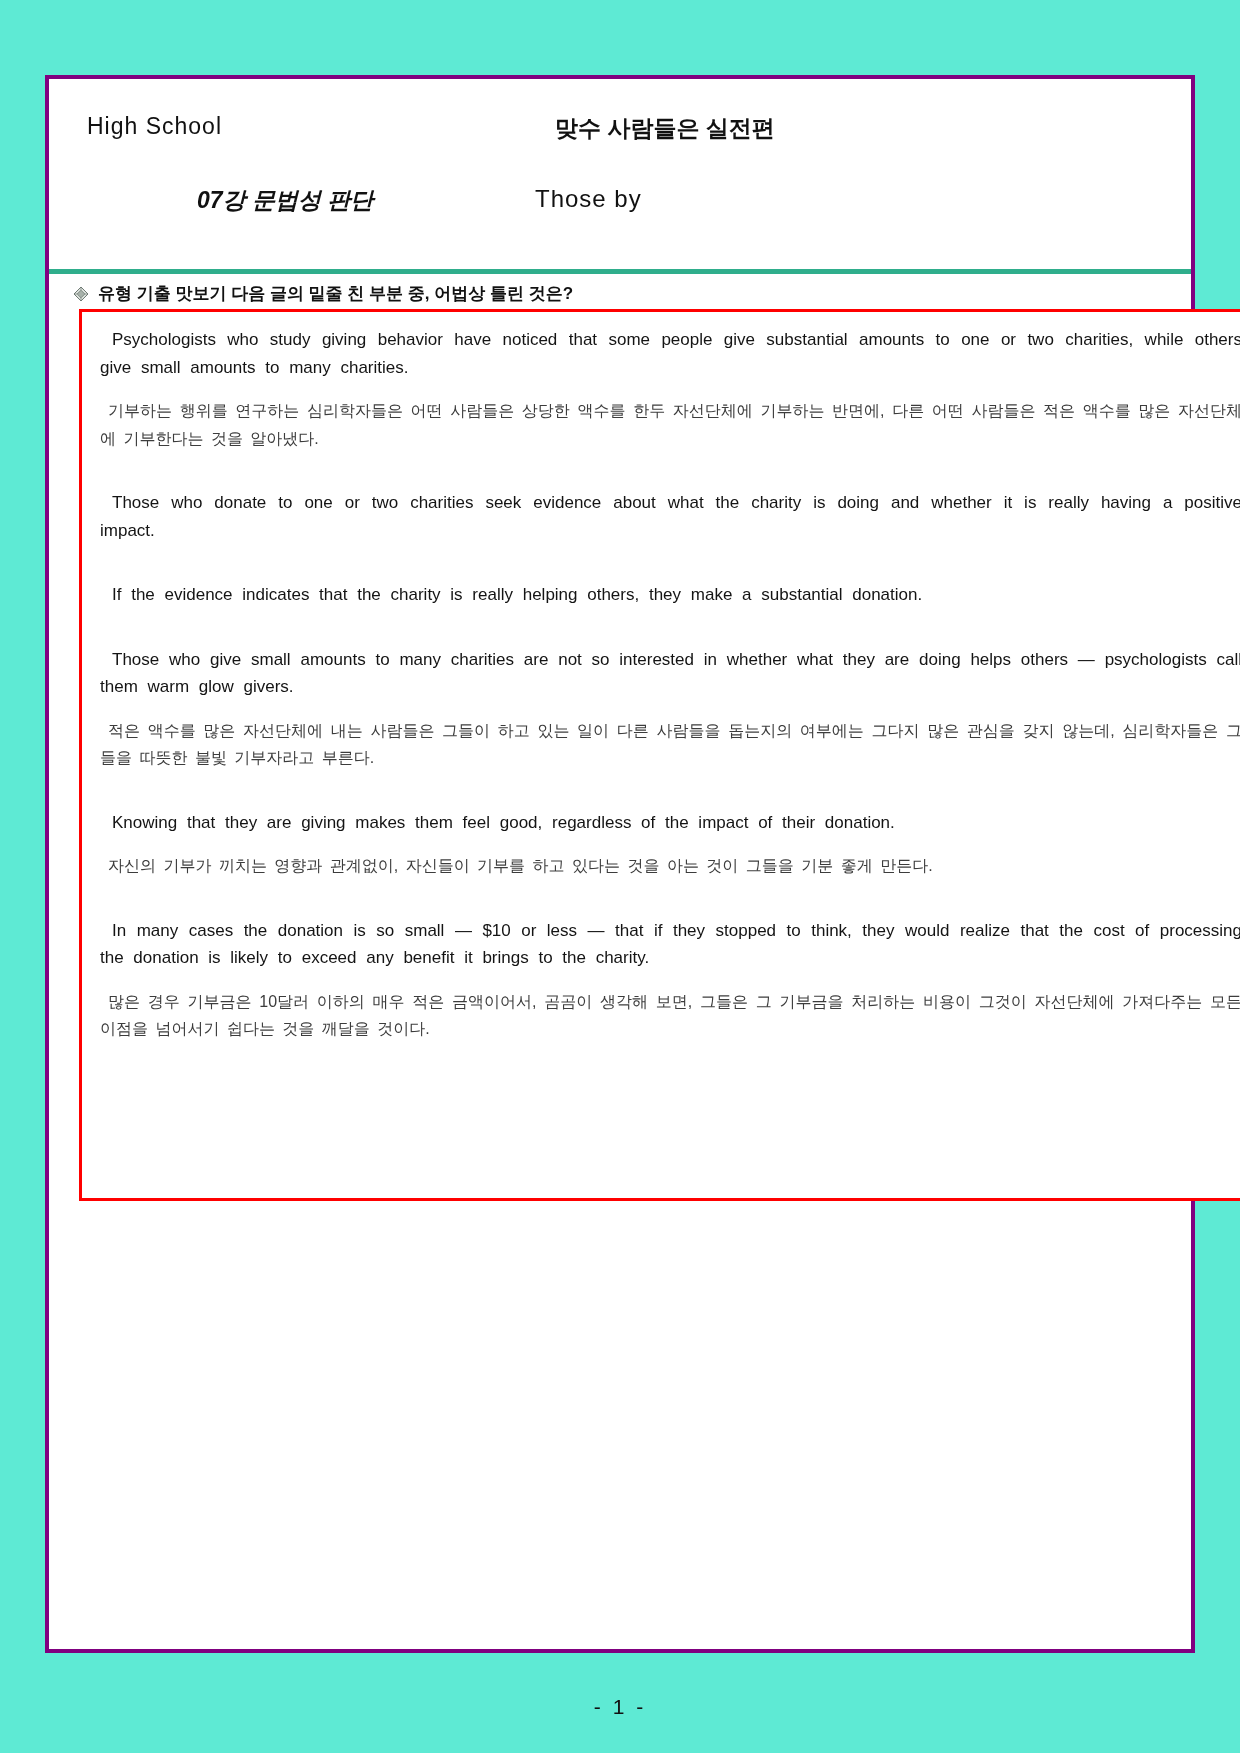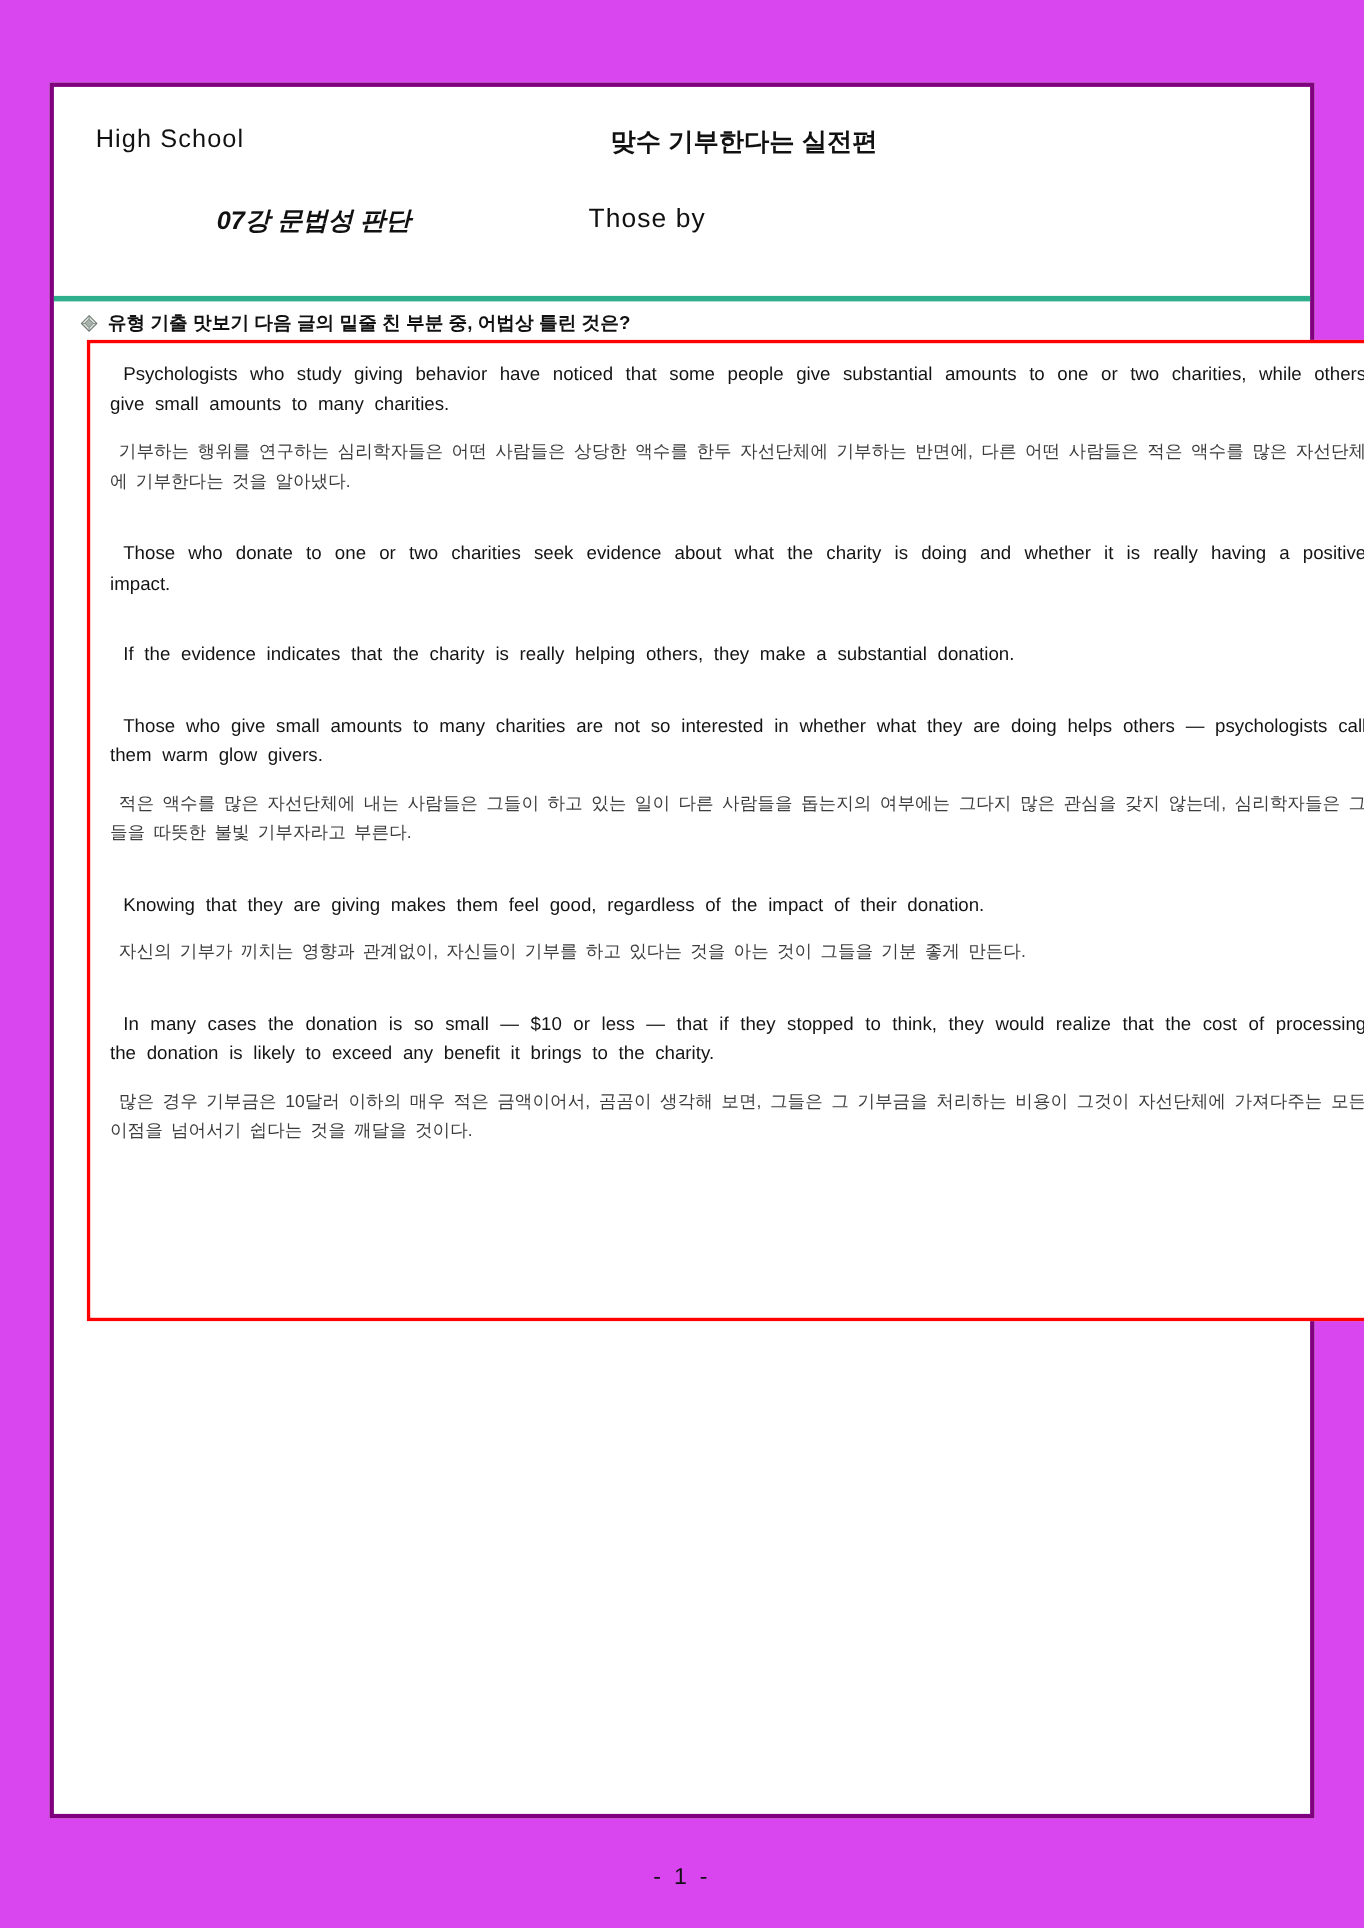--- a/index.html
+++ b/index.html
@@ -5,21 +5,21 @@
   html, body {
     margin: 0;
     padding: 0;
     background: #ffffff;
     font-family: "Liberation Sans", "DejaVu Sans", sans-serif;
   }
   .page {
     position: relative;
     width: 1240px;
     height: 1753px;
-    background: #d946ef;
+    background: #5eead4;
     overflow: hidden;
   }
   .frame {
     position: absolute;
     left: 45px;
     top: 75px;
     width: 1150px;
     height: 1578px;
     box-sizing: border-box;
     border: 4px solid #800080;
@@ -133,21 +133,21 @@
 </style>
 </head>
 <body>
 
 <div class="page">
 
   <div class="frame">
 
     <div class="hdr-school">High School</div>
 
-    <div class="hdr-series">맞수 기부한다는 실전편</div>
+    <div class="hdr-series">맞수 사람들은 실전편</div>
 
     <div class="hdr-lesson">07강 문법성 판단</div>
 
     <div class="hdr-madeby">Those by</div>
 
     <div class="accent-line"></div>
 
     <div class="prompt-row">
       <span class="gem">
         <svg viewBox="0 0 16 16" width="16" height="16" aria-hidden="true">

